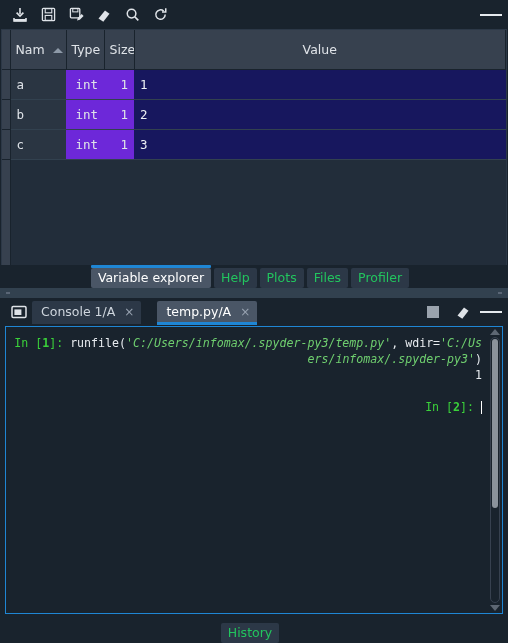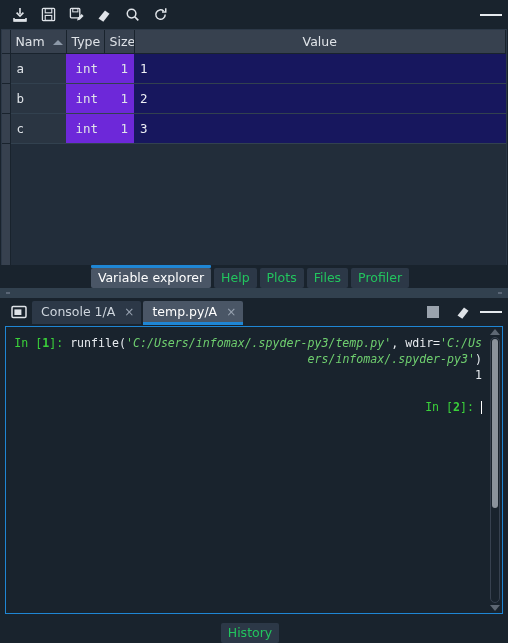--- a/index.html
+++ b/index.html
@@ -38,21 +38,21 @@
   }
   .ve-table { width: 100%; border-collapse: collapse; table-layout: fixed; }
   .ve-table th {
     background: #37414f;
     color: #dfe3e8;
     font-weight: normal;
     font-size: 12.5px;
     height: 19px;
     border-right: 1px solid #19232d;
     border-bottom: 1px solid #19232d;
-    padding: 4px 5px;
+    padding: 12px 5px;
     text-align: left;
     overflow: hidden;
     white-space: nowrap;
     position: relative;
   }
   .ve-table th.corner { width: 8px; padding: 0; border-right: 1px solid #19232d; }
   .ve-table th.c-name { width: 56px; }
   .ve-table th.c-type { width: 38px; }
   .ve-table th.c-size { width: 30px; }
   .ve-table th.c-value { text-align: center; }
@@ -124,21 +124,21 @@
     flex: 0 0 28px; display: flex; align-items: center;
     background: #19232d; padding: 0 6px;
     position: relative;
   }
   .ch-icon { width: 26px; height: 22px; display: flex; align-items: center; justify-content: center; cursor: pointer; }
   .ctab {
     position: relative;
     font-size: 12.5px; color: #cfd6de;
     background: #2c3847;
     padding: 3px 4px 4px 9px;
-    margin-right: 2px;
+    margin-right: 16px;
     display: flex; align-items: center; gap: 6px;
     line-height: 16px; cursor: pointer; white-space: nowrap;
     border-radius: 2px 2px 0 0;
   }
   .ctab.active { background: #4a5666; color: #ffffff; }
   .ctab.active::after {
     content: ""; position: absolute; left: 0; right: 0; bottom: -1px; height: 3px; background: #1f86d4;
   }
   .ctab .x { color: #98a3b1; font-size: 12px; line-height: 12px; padding: 0 3px; }
   .ch-spacer { flex: 1 1 auto; }

